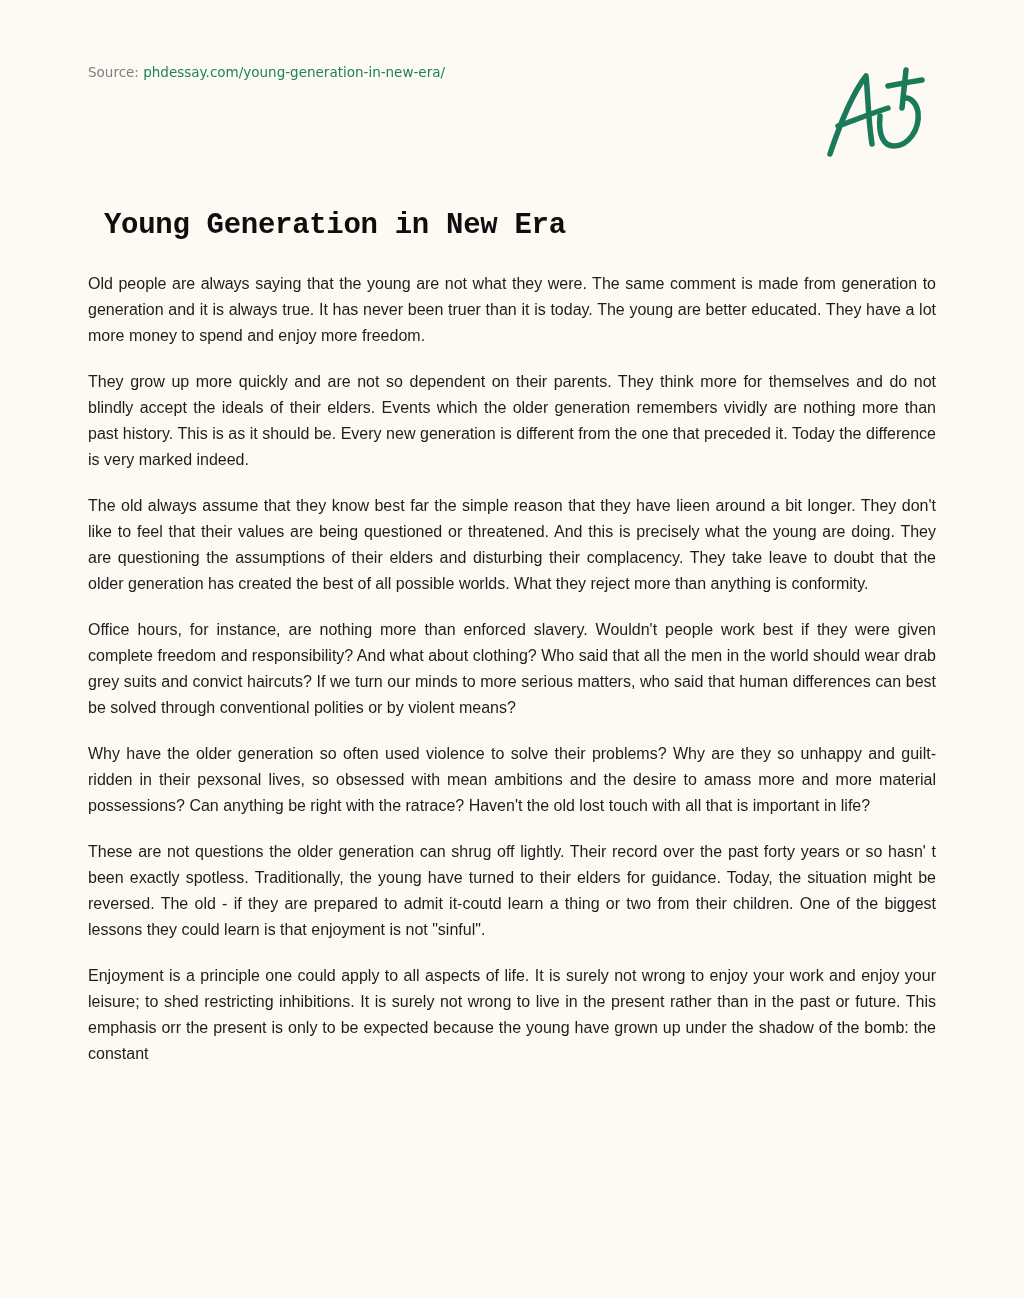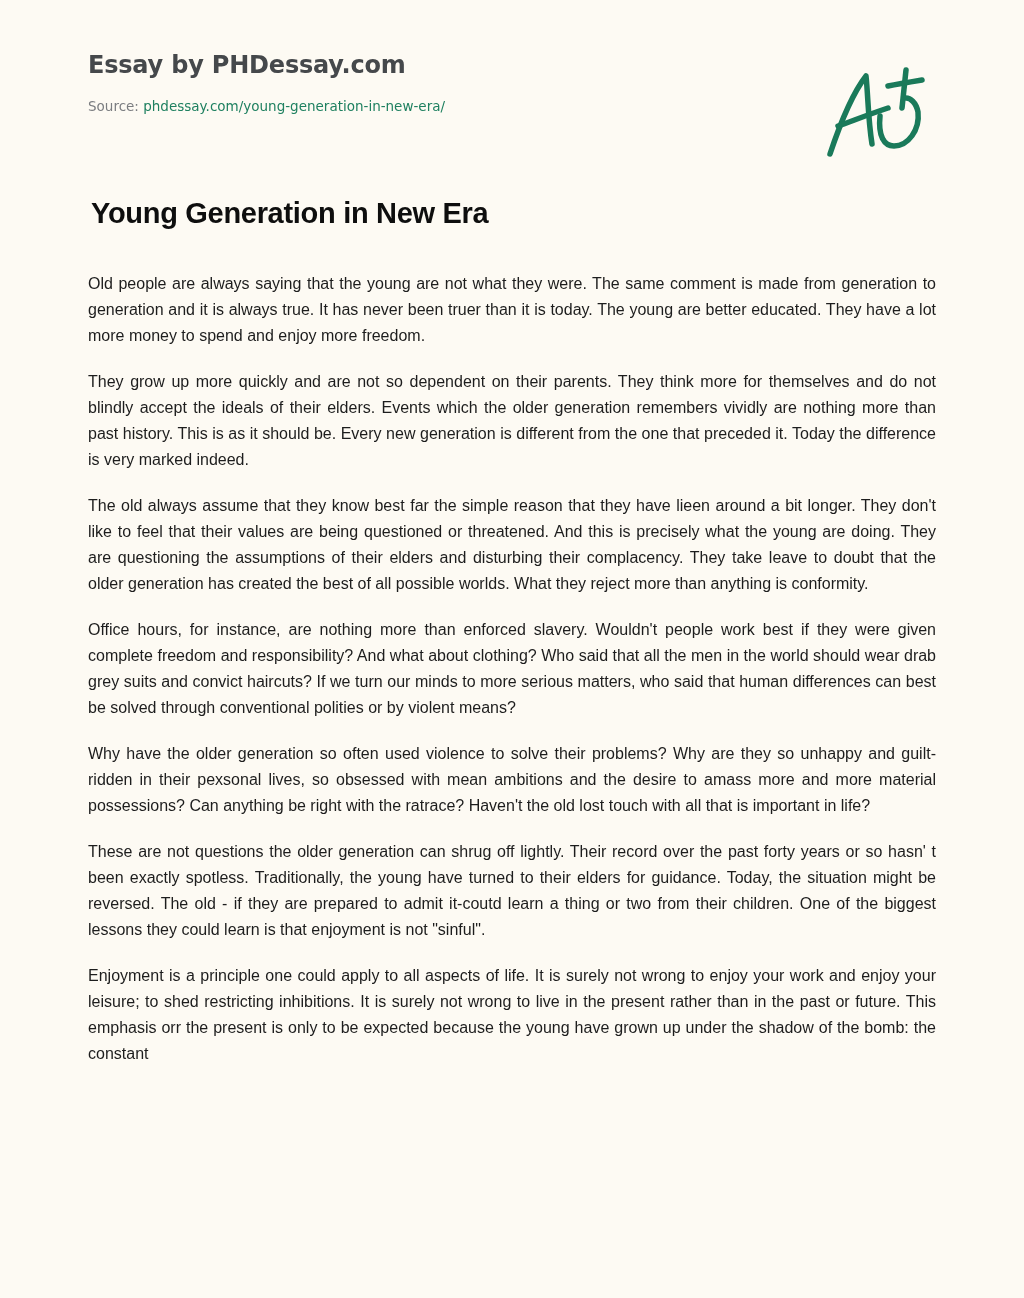--- a/index.html
+++ b/index.html
@@ -45,22 +45,22 @@
       position: absolute;
       left: 822px;
       top: 64px;
       width: 110px;
       height: 100px;
     }
     .title {
       position: absolute;
       left: 88px;
       top: 190px;
-      margin: 3px;
-      font-family: Liberation Sans, sans-serif;
+      margin: 16px;
+      font-family: Liberation Mono, monospace;
       font-weight: bold;
       font-size: 29px;
       color: #0e0e0e;
       letter-spacing: -0.3px;
       line-height: 40px;
     }
     .essay {
       position: absolute;
       left: 88px;
       top: 271px;
@@ -72,21 +72,20 @@
       font-size: 16px;
       line-height: 26px;
       text-align: justify;
       color: #1d1d1d;
     }
   </style>
 </head>
 <body>
 
 <div class="header">
-  <h1 class="brand">Essay by PHDessay.com</h1>
   <div class="source">
     <span>Source: </span><a>phdessay.com/young-generation-in-new-era/</a>
   </div>
 </div>
 
 <div class="logo">
   <svg width="110" height="100" viewBox="0 0 110 100" xmlns="http://www.w3.org/2000/svg">
     <g fill="none" stroke="#1a7a5a" stroke-width="5.5" stroke-linecap="round" stroke-linejoin="round">
 
       <path d="M8 90 C 18 60, 30 30, 44 12 C 46 30, 46 55, 50 80"></path>

